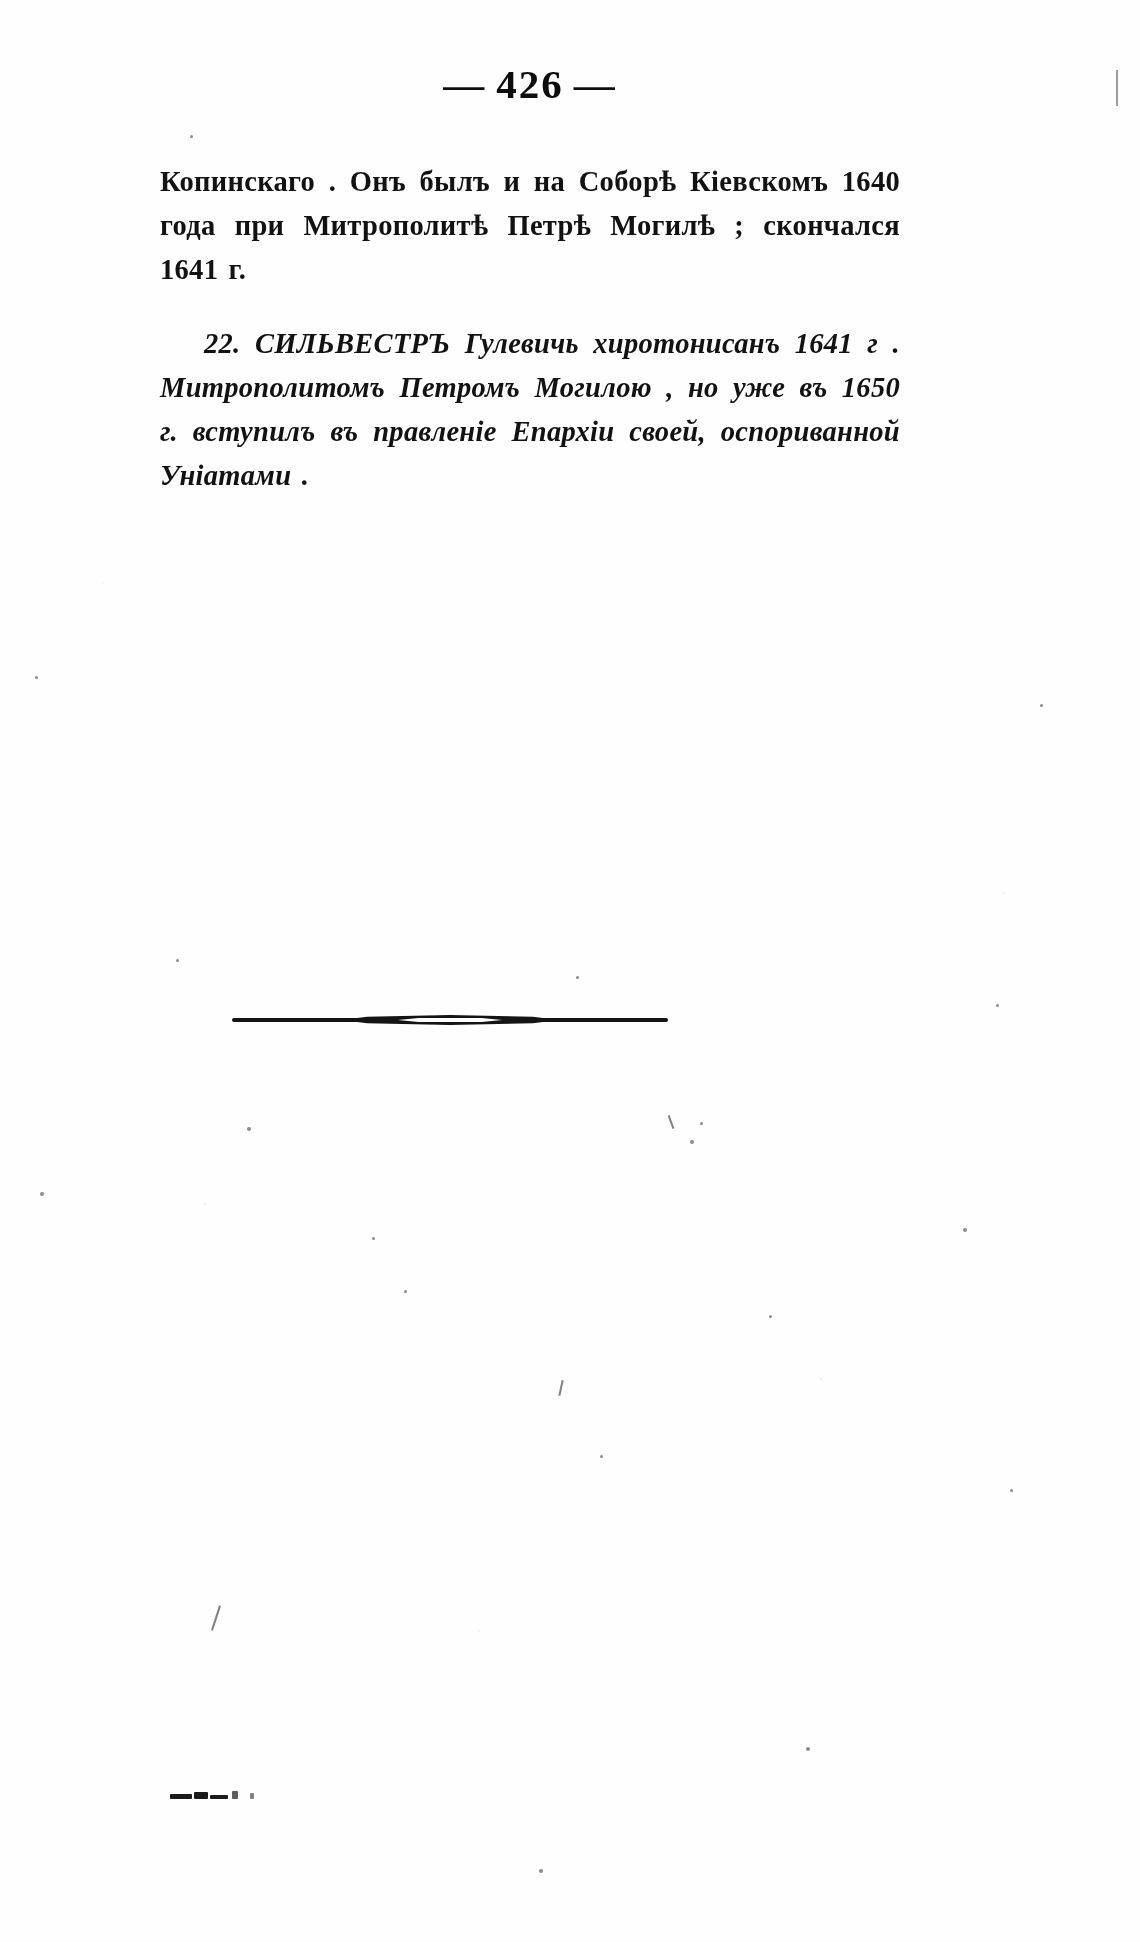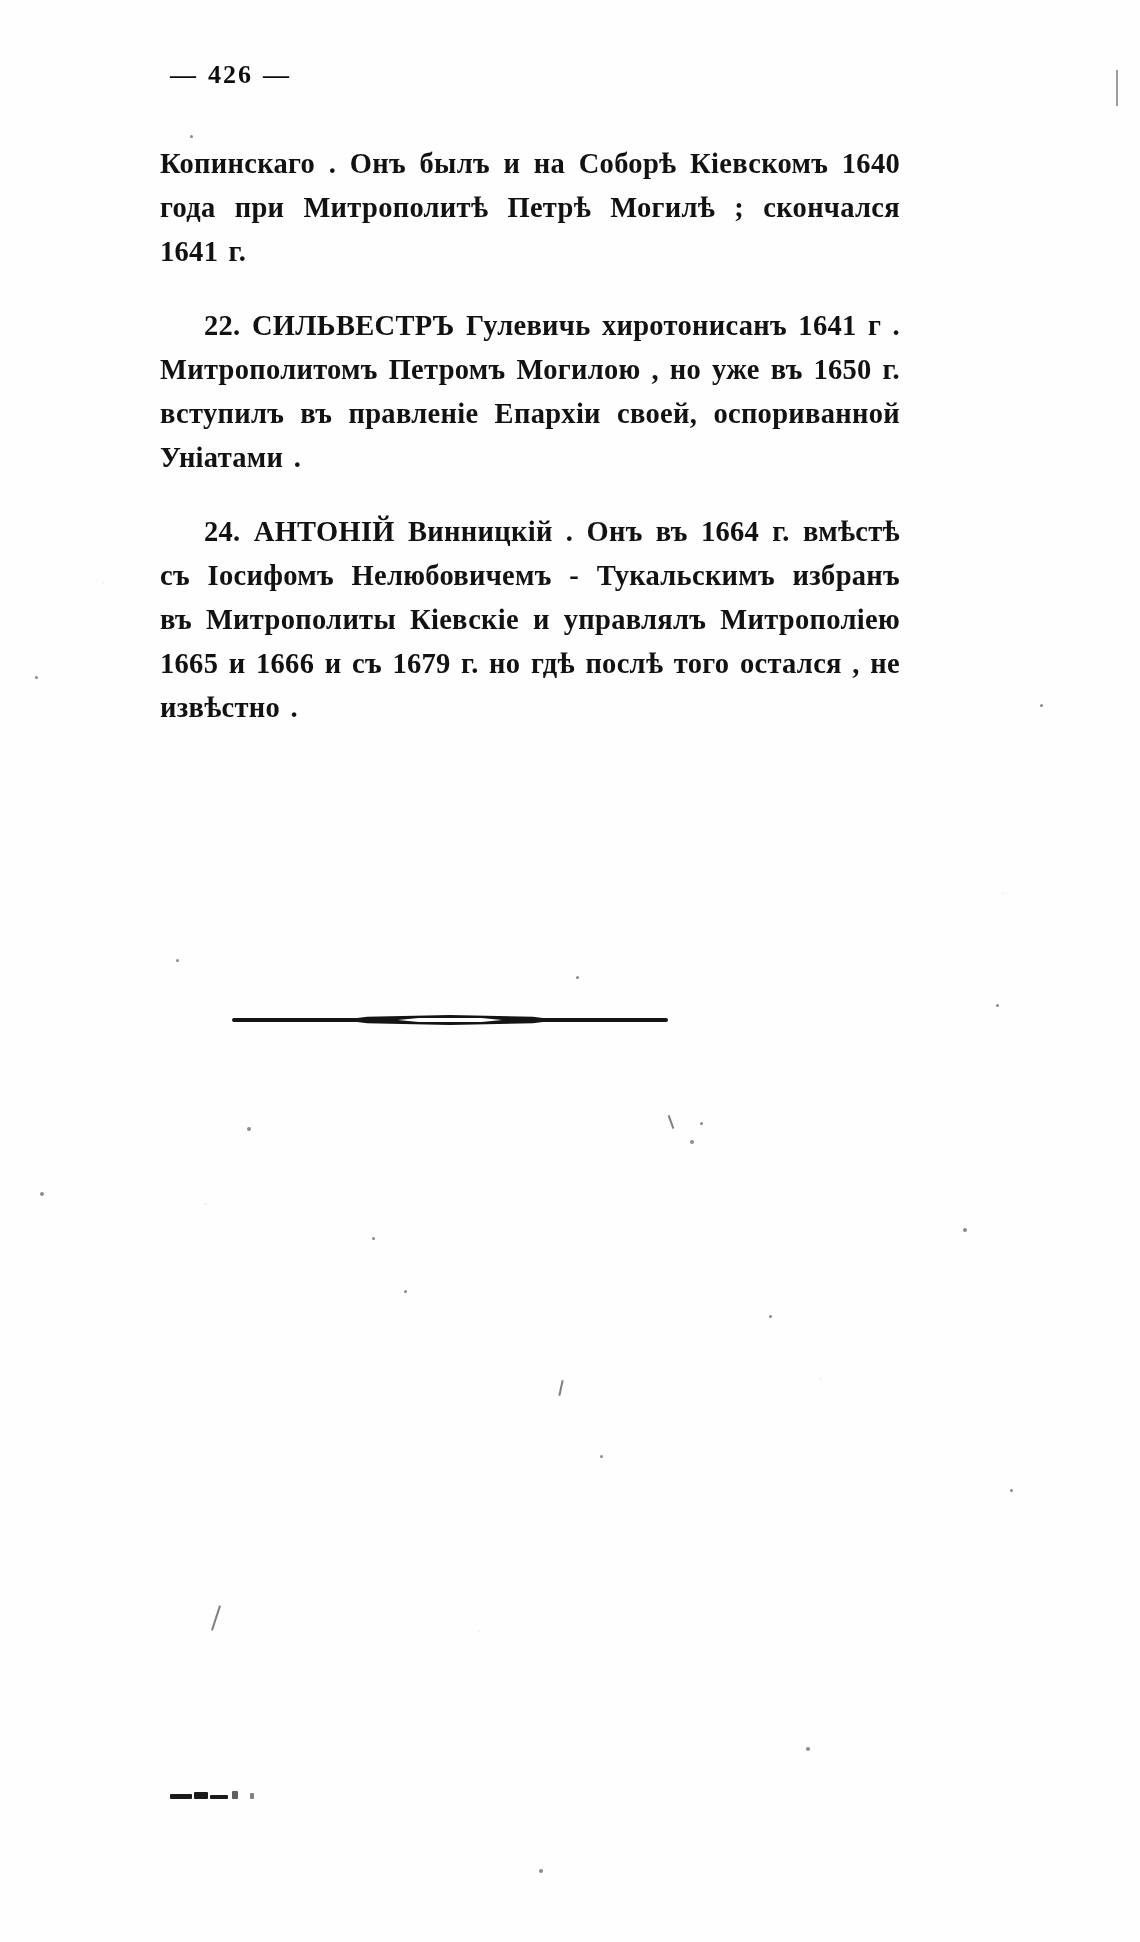--- a/index.html
+++ b/index.html
@@ -30,21 +30,22 @@
   }
 
   .content {
     position: absolute;
     left: 160px;
     top: 60px;
     width: 740px;
   }
 
   .page-number {
-    font-size: 26px;
+    text-align: center;
+    font-size: 41px;
     letter-spacing: 2px;
     font-weight: 700;
     margin: 0 0 52px 0;
     color: #0d0d0d;
     font-family: "Liberation Serif", serif;
   }
   .page-number .dash {
     font-weight: 700;
     padding: 0 10px;
   }
@@ -55,20 +56,21 @@
     text-align: justify;
     text-justify: inter-word;
     margin: 12px 0 30px 0;
     font-weight: 700;
     letter-spacing: 0.3px;
     color: #121212;
     word-spacing: 3px;
   }
   .para.indent {
     text-indent: 44px;
+    font-style: italic;
   }
 
   
   .ornament {
     position: absolute;
     left: 232px;
     top: 1010px;
     width: 436px;
     height: 22px;
   }
@@ -152,21 +154,20 @@
 
     <div class="page-number">
       <span class="dash">—</span><span>426</span><span class="dash">—</span>
     </div>
 
     <p class="para">Копинскаго . Онъ былъ и на Соборѣ Кіевскомъ 1640 года при Митрополитѣ Петрѣ Могилѣ ; скончался 1641 г.</p>
 
     <p class="para indent">22. СИЛЬВЕСТРЪ Гулевичь хиротонисанъ 1641 г . Митрополитомъ Петромъ Могилою , но уже въ 1650 г. вступилъ въ правленіе Епархіи своей, оспориванной Уніатами .</p>
 
 
-    <p class="para indent">24. АНТОНІЙ Винницкій . Онъ въ 1664 г. вмѣстѣ съ Іосифомъ Нелюбовичемъ - Тукальскимъ избранъ въ Митрополиты Кіевскіе и управлялъ Митрополіею 1665 и 1666 и съ 1679 г. но гдѣ послѣ того остался , не извѣстно .</p>
 
 
   </div>
 
   <div class="ornament">
     <div class="bar"></div>
     <div class="lens"></div>
     <div class="lens-inner"></div>
   </div>
 

